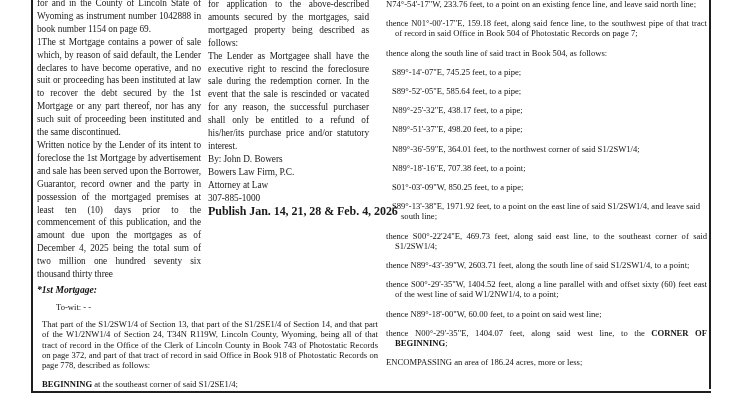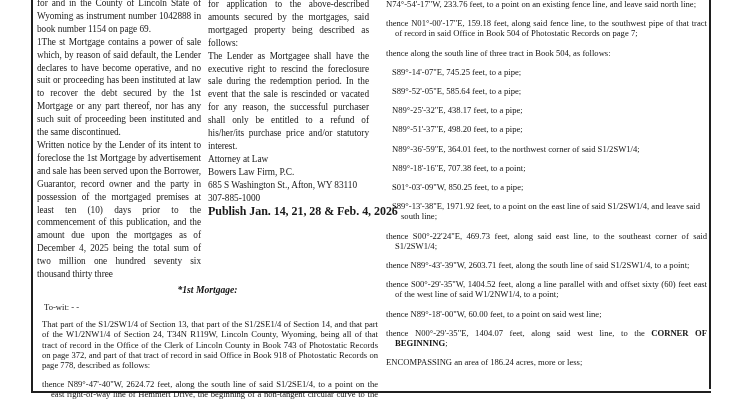--- a/index.html
+++ b/index.html
@@ -4,33 +4,33 @@
 <style>
   html,body{margin:0;padding:0;background:#e8e8e8;}
   .page{position:relative;width:735px;height:400px;background:#ffffff;overflow:hidden;}
   
   .vline,.hline{position:absolute;background:#1f1f1f;}
   
   .np{font-family:"Liberation Serif",serif;font-size:9.3px;line-height:12.9px;
       text-align:justify;color:#1a1a1a;letter-spacing:-0.05px;}
   .np p{margin:0;}
   .hdr{font-family:"Liberation Serif",serif;font-weight:bold;font-style:italic;
-       font-size:9.6px;line-height:13px;color:#111;margin:2px 0 0 0;text-align:center;}
+       font-size:9.6px;line-height:13px;color:#111;margin:2px 0 0 0;}
   
   .tpwrap{font-family:"Liberation Serif",serif;color:#141414;}
   .tp{font-family:"Liberation Serif",serif;font-size:8.6px;line-height:10.2px;
       color:#141414;margin:0 0 9px 0;}
   .tp.just{text-align:justify;}
   .tp.hang{padding-left:9px;text-indent:-9px;}
   .tp.ind{margin-left:6px;}
   .b{font-weight:bold;}
   
   .left-flow{position:absolute;left:37px;top:-3px;width:341px;}
   .col1-text{width:164px;}
-  .towit{margin:6px 0 0 7px;}
+  .towit{margin:6px 0 0 19px;}
   .desc-left{margin:7px 0 0 5px;width:336px;}
   .col2{position:absolute;left:208px;top:-2px;width:161px;}
   .col2 .np-p{margin:0;}
   .sig{text-align:left;}
   .publish{font-weight:bold;text-align:center;font-size:12px;white-space:nowrap;margin-top:1px;}
   .right-block{position:absolute;left:386px;top:-1px;width:321px;}
 </style>
 </head>
 <body>
 
@@ -46,40 +46,41 @@
         <p class="np-p"><span>1The st Mortgage contains a power of sale which, by reason of said default, the Lender declares to have become operative, and no suit or proceeding has been instituted at law to recover the debt secured by the 1st Mortgage or any part thereof, nor has any such suit of proceeding been instituted and the same discontinued.</span></p>
         <p class="np-p"><span>Written notice by the Lender of its intent to foreclose the 1st Mortgage by advertisement and sale has been served upon the Borrower, Guarantor, record owner and the party in possession of the mortgaged premises at least ten (10) days prior to the commencement of this publication, and the amount due upon the mortgages as of December 4, 2025 being the total sum of two million one hundred seventy six thousand thirty three</span></p>
       </div>
 
     <div class="hdr">*1st Mortgage:</div>
 
     <div class="tp towit">To-wit: - -</div>
 
     <div class="desc-left tpwrap">
         <p class="tp just"><span>That part of the S1/2SW1/4 of Section 13, that part of the S1/2SE1/4 of Section 14, and that part of the W1/2NW1/4 of Section 24, T34N R119W, Lincoln County, Wyoming, being all of that tract of record in the Office of the Clerk of Lincoln County in Book 743 of Photostatic Records on page 372, and part of that tract of record in said Office in Book 918 of Photostatic Records on page 778, described as follows:</span></p>
+        <p class="tp"><span class="b">BEGINNING</span><span> at the southeast corner of said S1/2SE1/4;</span></p>
         <p class="tp hang just"><span>thence N89°-47'-40"W, 2624.72 feet, along the south line of said S1/2SE1/4, to a point on the east right-of-way line of Hemmert Drive, the beginning of a non-tangent circular curve to the left, whose radius bears N55°-29'-27"W;</span></p>
       </div>
   </div>
 
   <div class="col2 np">
     <p class="np-p">for application to the above-described amounts secured by the mortgages, said mortgaged property being described as follows:</p>
-    <p class="np-p">The Lender as Mortgagee shall have the executive right to rescind the foreclosure sale during the redemption period. In the event that the sale is rescinded or vacated for any reason, the successful purchaser shall only be entitled to a refund of his/her/its purchase price and/or statutory interest.</p>
+    <p class="np-p">The Lender as Mortgagee shall have the executive right to rescind the foreclosure sale during the redemption corner. In the event that the sale is rescinded or vacated for any reason, the successful purchaser shall only be entitled to a refund of his/her/its purchase price and/or statutory interest.</p>
     <div>
+        <p class="np-p sig"><span>By: John D. Bowers</span></p>
+        <p class="np-p sig"><span>Bowers Law Firm, P.C.</span></p>
         <p class="np-p sig"><span>Attorney at Law</span></p>
-        <p class="np-p sig"><span>Bowers Law Firm, P.C.</span></p>
-        <p class="np-p sig"><span>685 S Washington St., Afton, WY 83110</span></p>
         <p class="np-p sig"><span>307-885-1000</span></p>
       </div>
     <p class="np-p publish">Publish Jan. 14, 21, 28 &amp; Feb. 4, 2026</p>
   </div>
 
   <div class="right-block tpwrap">
       <p class="tp hang"><span>N74°-54'-17"W, 233.76 feet, to a point on an existing fence line, and leave said north line;</span></p>
       <p class="tp hang just"><span>thence N01°-00'-17"E, 159.18 feet, along said fence line, to the southwest pipe of that tract of record in said Office in Book 504 of Photostatic Records on page 7;</span></p>
-      <p class="tp"><span>thence along the south line of three tract in Book 504, as follows:</span></p>
+      <p class="tp"><span>thence along the south line of said tract in Book 504, as follows:</span></p>
       <p class="tp ind"><span>S89°-14'-07"E, 745.25 feet, to a pipe;</span></p>
       <p class="tp ind"><span>S89°-52'-05"E, 585.64 feet, to a pipe;</span></p>
       <p class="tp ind"><span>N89°-25'-32"E, 438.17 feet, to a pipe;</span></p>
       <p class="tp ind"><span>N89°-51'-37"E, 498.20 feet, to a pipe;</span></p>
       <p class="tp ind"><span>N89°-36'-59"E, 364.01 feet, to the northwest corner of said S1/2SW1/4;</span></p>
       <p class="tp ind"><span>N89°-18'-16"E, 707.38 feet, to a point;</span></p>
       <p class="tp ind"><span>S01°-03'-09"W, 850.25 feet, to a pipe;</span></p>
       <p class="tp ind hang"><span>S89°-13'-38"E, 1971.92 feet, to a point on the east line of said S1/2SW1/4, and leave said south line;</span></p>
       <p class="tp hang just"><span>thence S00°-22'24"E, 469.73 feet, along said east line, to the southeast corner of said S1/2SW1/4;</span></p>
       <p class="tp hang"><span>thence N89°-43'-39"W, 2603.71 feet, along the south line of said S1/2SW1/4, to a point;</span></p>

